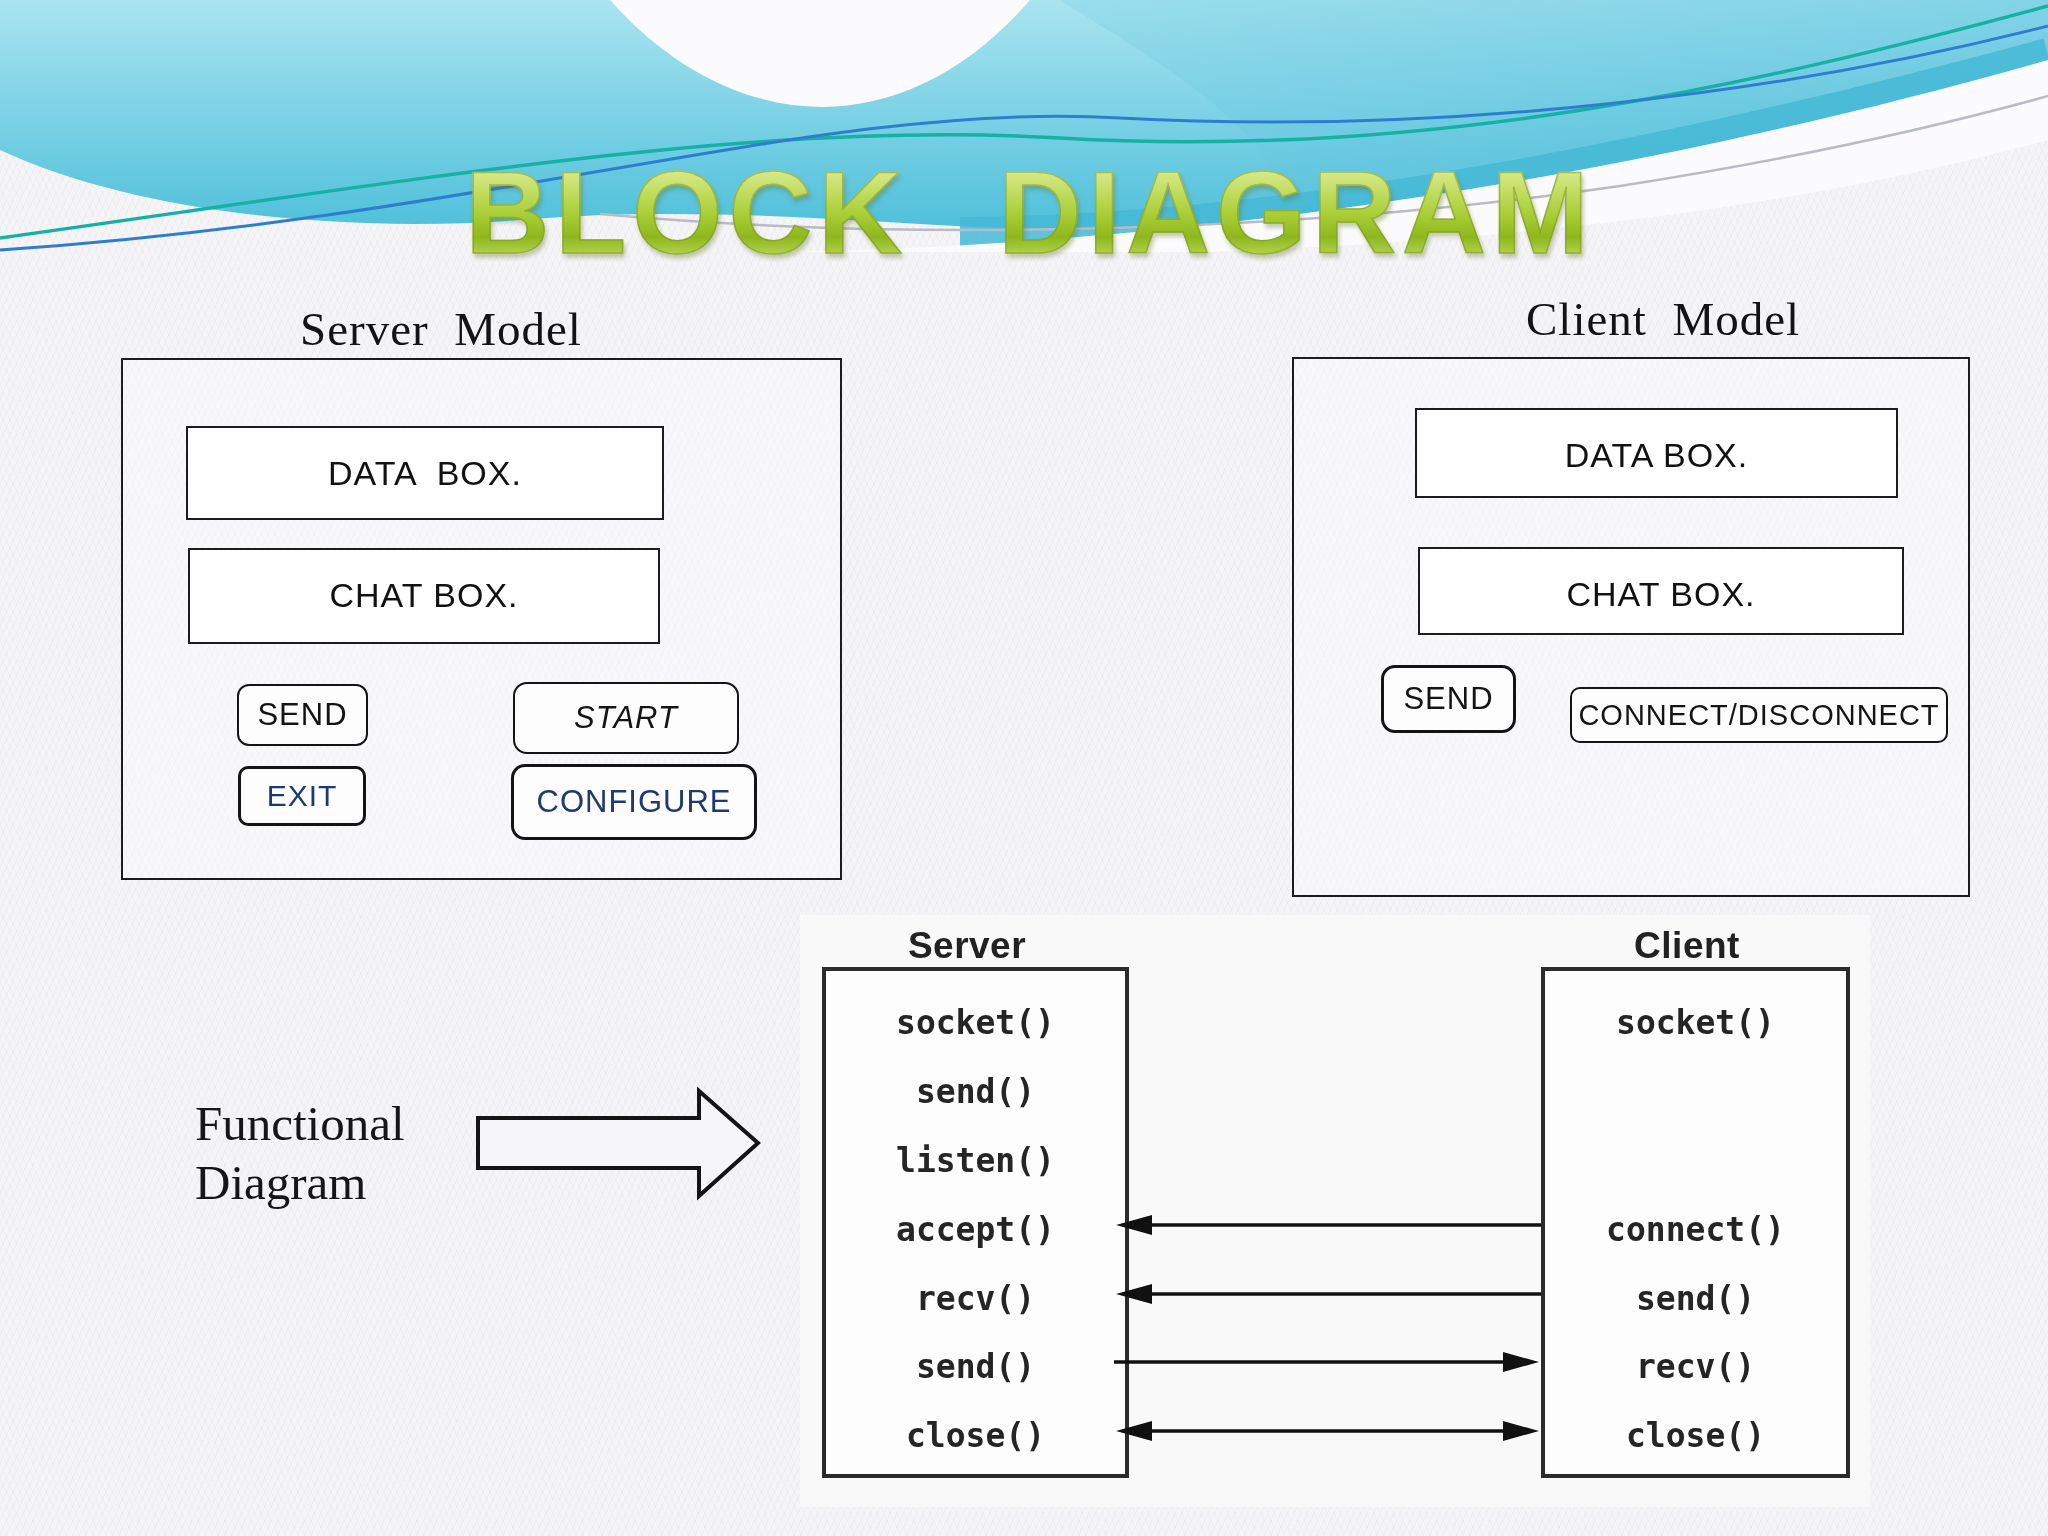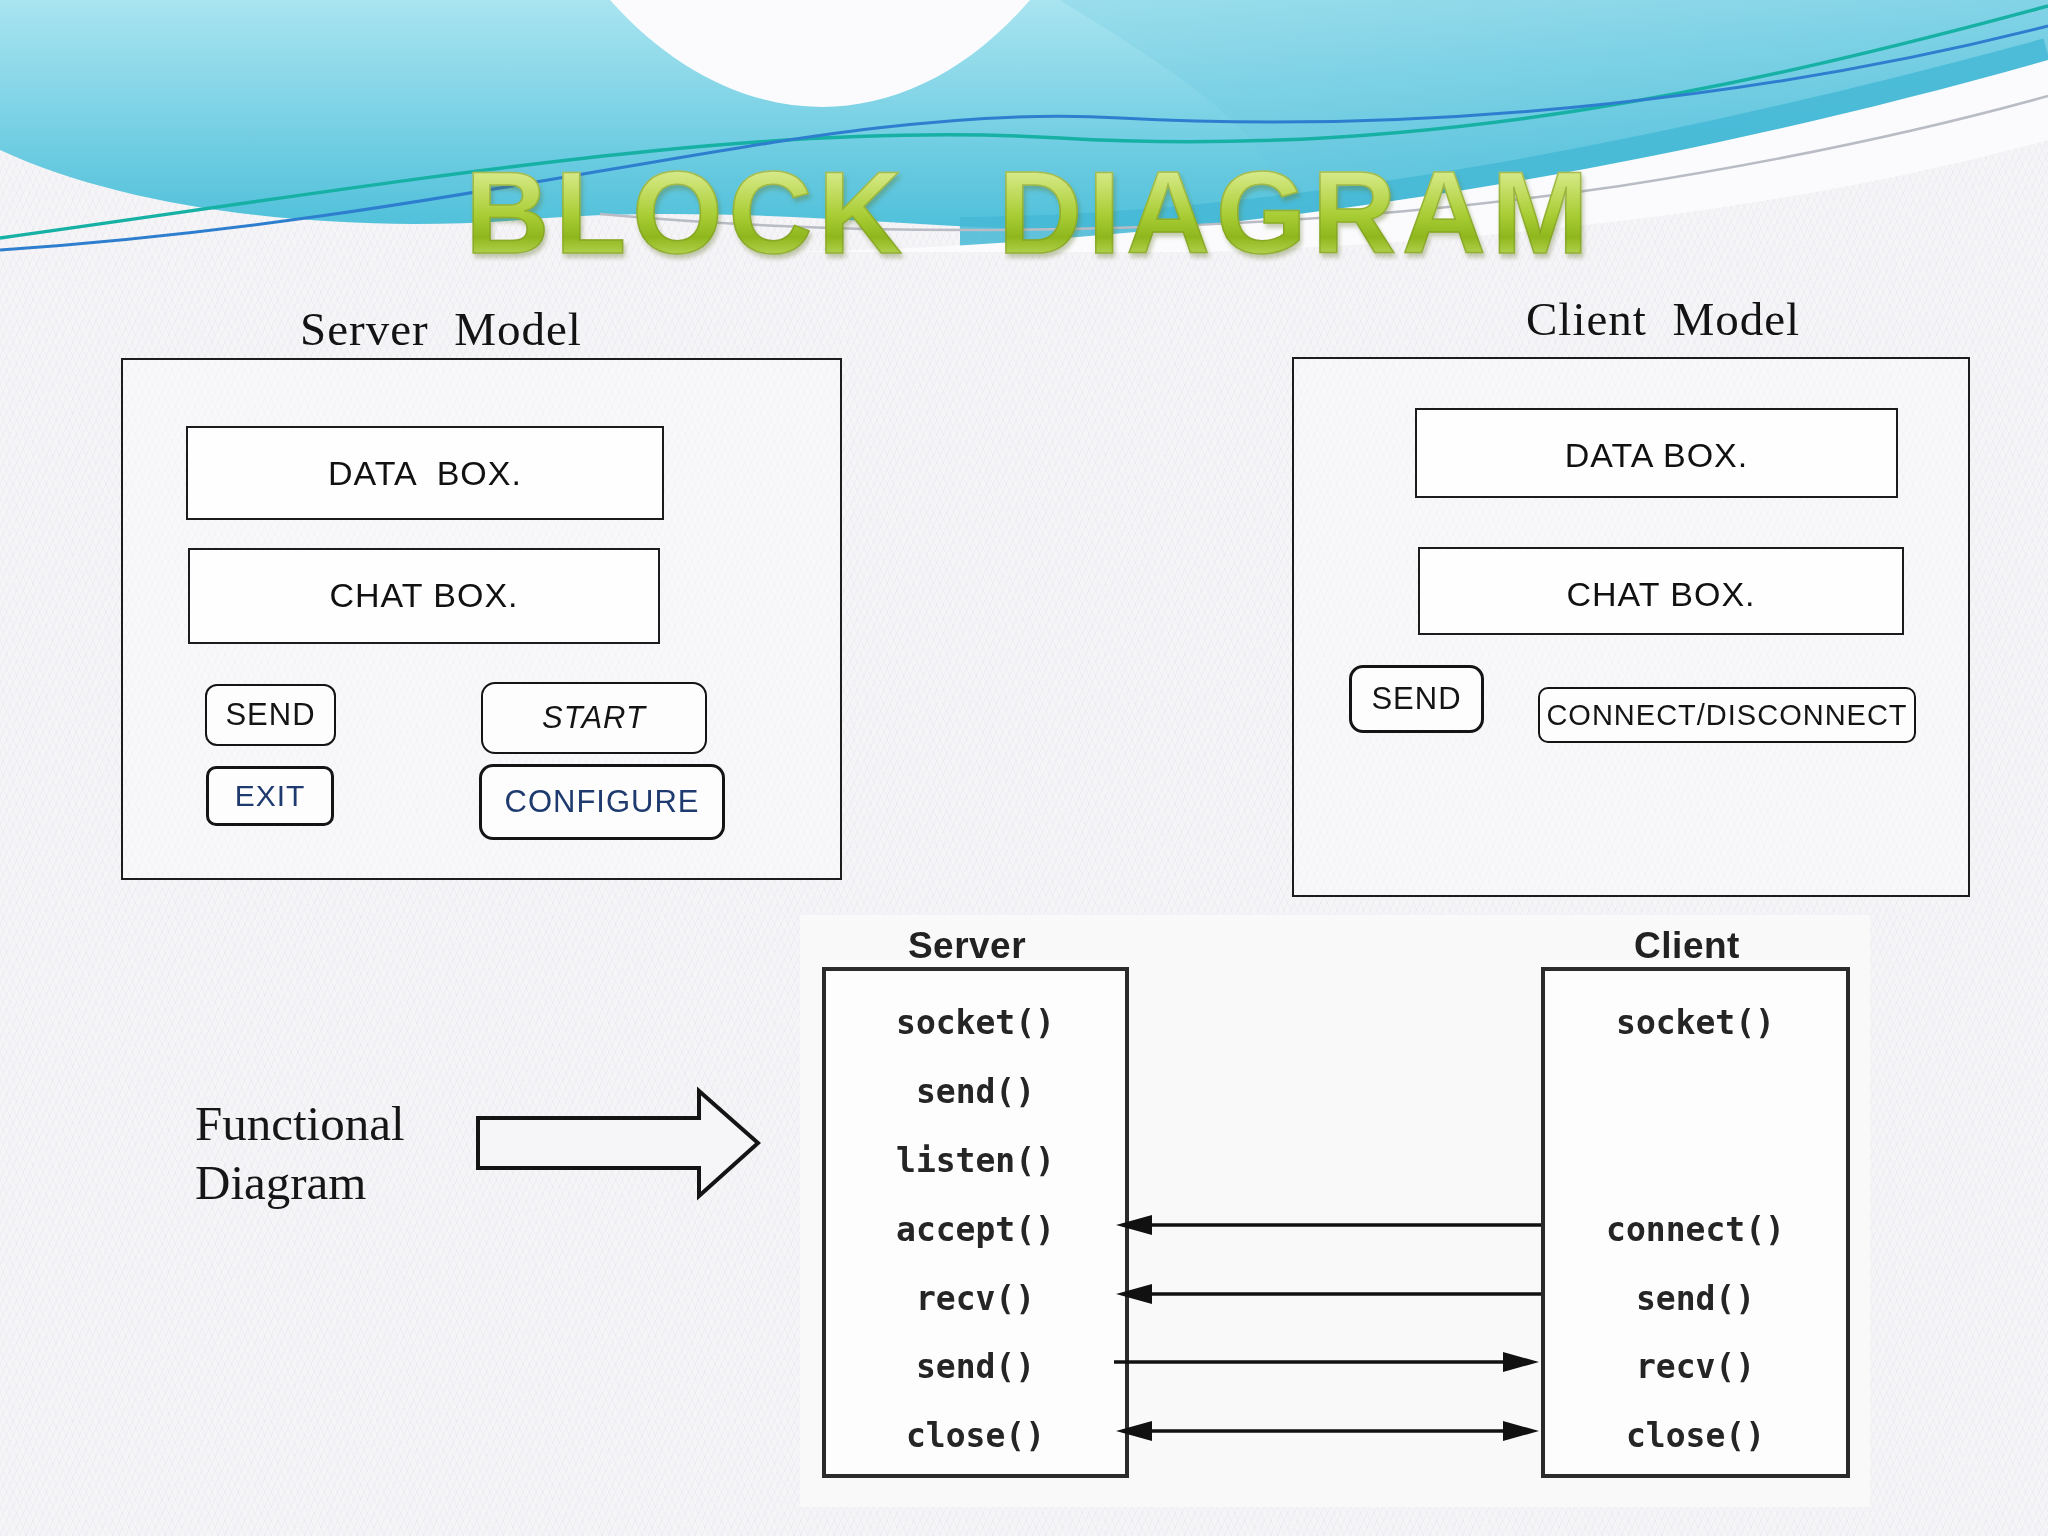--- a/index.html
+++ b/index.html
@@ -26,21 +26,21 @@
   }
   .outer-box{position:absolute;border:2.5px solid #1c1c1c;background:rgba(255,255,255,0.35);}
   .inner-box{
     position:absolute;border:2.5px solid #1c1c1c;background:#fefefe;
     display:flex;justify-content:center;
   }
   .inner-box span{margin-top:26px;font-size:34px;color:#111;letter-spacing:1px;white-space:pre;}
   .btn{
     position:absolute;border:2.5px solid #141414;background:#fdfdfe;border-radius:12px;
     display:flex;align-items:center;justify-content:center;
-    font-size:31px;color:#141414;letter-spacing:1px;cursor:default;white-space:pre;
+    font-size:31px;color:#141414;letter-spacing:1px;cursor:default;white-space:pre;margin-left:32px;
   }
   .btn.bold-border{border-width:3.5px;}
   .btn.navy{color:#1e3a6e;}
   .field-box{
     position:absolute;border:3px solid #141414;background:#fdfdfe;
     display:flex;align-items:center;justify-content:center;
     font-size:31px;color:#111;letter-spacing:1px;white-space:pre;
   }
   .func-caption{
     position:absolute;left:195px;top:1094px;

